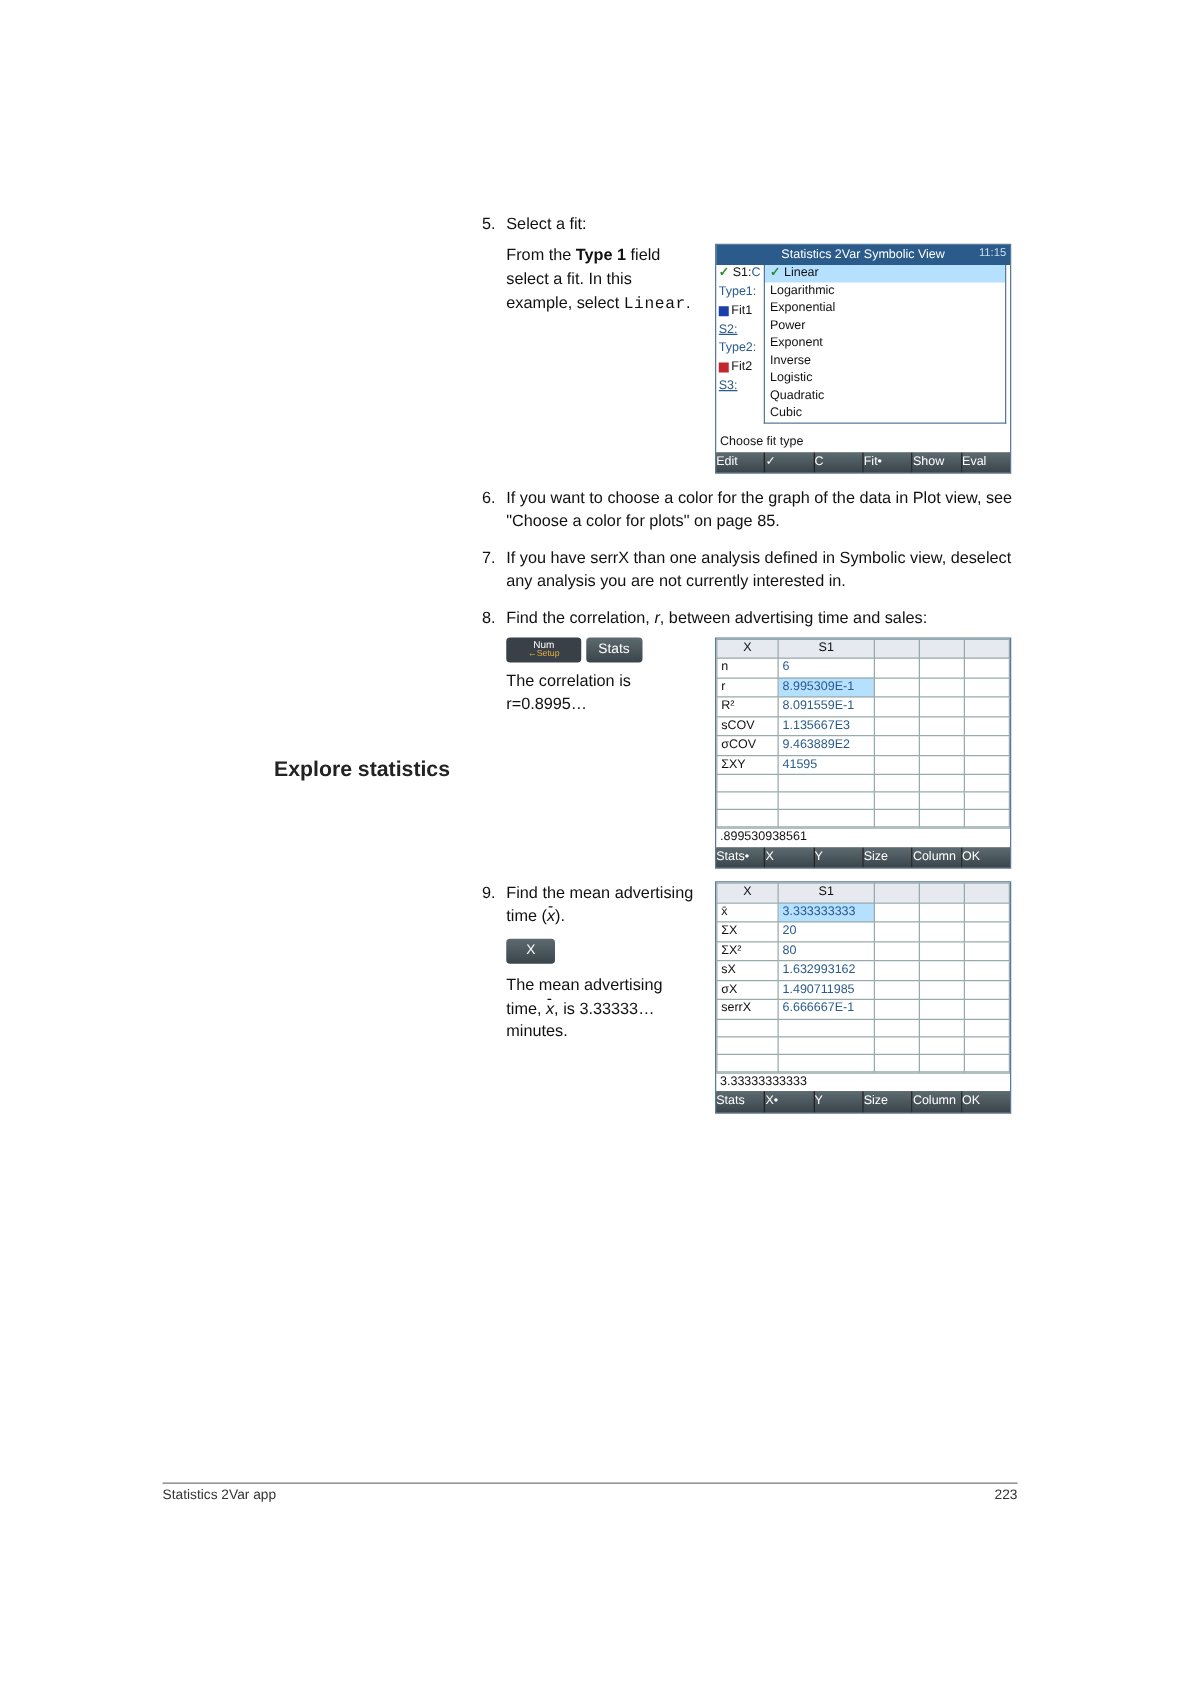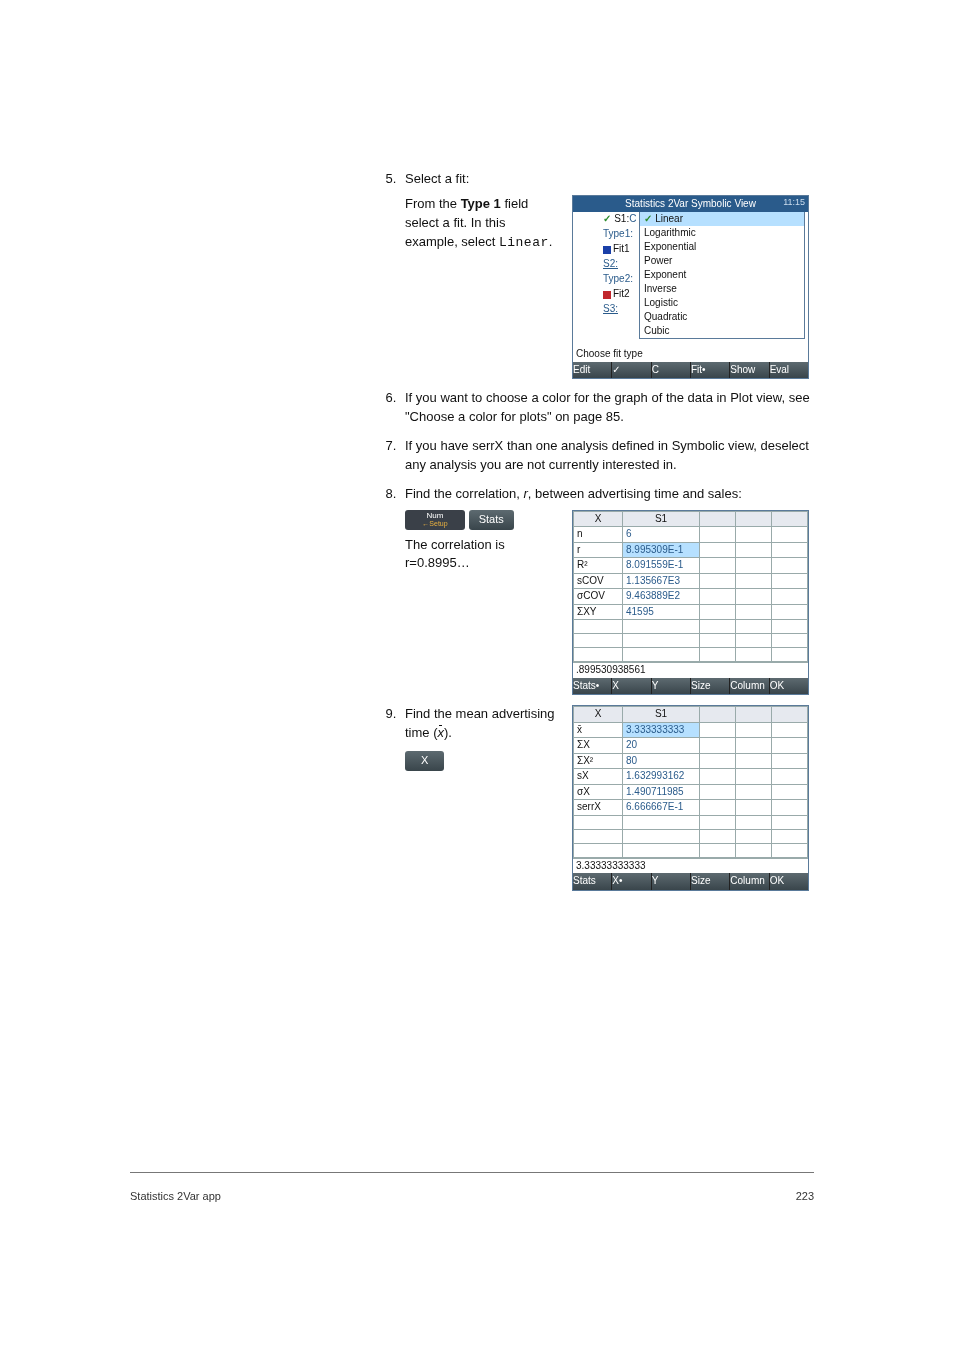--- a/index.html
+++ b/index.html
@@ -118,21 +118,21 @@
   }
   .stats-grid th { background:#e6e9ef; text-align:center; font-weight:normal; }
   .stats-grid td.val { color:#2a5b8b; }
   .stats-grid td.sel { background:#b6e0ff;margin-left:32px; }
   .stats-echo { padding:0 3px; font-size:10px; border-top:1px solid #9aa; }
   .xbar { font-style: italic; position: relative; display:inline-block;}
   .xbar::after{ content:""; position:absolute; left:1px; right:2px; top:1px; height:1px; background:#111;}
   
   .footer {
     position:absolute; bottom:145px; left:130px; right:140px;
-    border-top:1px solid #777; padding-top:16px; font-size:11px;
+    border-top:1px solid #777; padding-top:2px; font-size:11px;
     display:flex; justify-content:space-between; color:#333;
   }
 </style>
 </head>
 <body>
 
 <div class="page">
   <ol class="steps" start="5">
 
     <li>
@@ -140,21 +140,21 @@
       <div class="two-col step-body">
         <div class="col-text">
           <span>From the </span><span class="bold">Type 1</span><span> field select a fit. In this example, select </span><span class="mono">Linear</span><span>.</span>
         </div>
 
         <div class="calc" style="position:relative;">
           <div class="calc-titlebar">
             <span>Statistics 2Var Symbolic View</span>
             <span style="position:absolute;right:3px;top:0;font-size:9px;color:#cde;">11:15</span>
           </div>
-          <div class="sym-body" style="height:135px;margin-left:28px;">
+          <div class="sym-body" style="height:135px;">
             <div class="sym-left">
               <div class="row"><span class="check">✓</span> S1:<span style="color:#2a5b8b">C</span></div>
               <div class="row lbl-type">Type1:</div>
               <div class="row lbl-fit"><span class="sq blue"></span>Fit1</div>
               <div class="row" style="color:#2a5b8b;text-decoration:underline;">S2:</div>
               <div class="row lbl-type">Type2:</div>
               <div class="row lbl-fit"><span class="sq red"></span>Fit2</div>
               <div class="row" style="color:#2a5b8b;text-decoration:underline;">S3:</div>
             </div>
             <div class="dropdown">
@@ -289,20 +289,23 @@
       </div>
     </li>
 
     <li>
       <div class="two-col">
         <div class="col-text">
           <span>Find the mean advertising time (</span><span class="xbar">x</span><span>).</span>
           <div style="margin:8px 0;">
             <span class="key-x">X</span>
           </div>
+          <div>
+            <span>The mean advertising time, </span><span class="xbar">x</span><span>, is 3.33333… minutes.</span>
+          </div>
         </div>
 
         <div class="stats-screen">
           <table class="stats-grid">
             <tbody>
                 <tr>
               <th style="width:42px">X</th>
               <th style="width:70px">S1</th>
               <th></th>
                   <th></th>
@@ -381,18 +384,19 @@
             <div class="mb">Size</div>
             <div class="mb">Column</div>
             <div class="mb">OK</div>
           </div>
         </div>
       </div>
     </li>
 
   </ol>
 
+  <div class="side-heading" style="top:604px;">Explore statistics</div>
 </div>
 
 <div class="footer">
   <span>Statistics 2Var app</span>
   <span>223</span>
 </div>
 
 </body></html>

